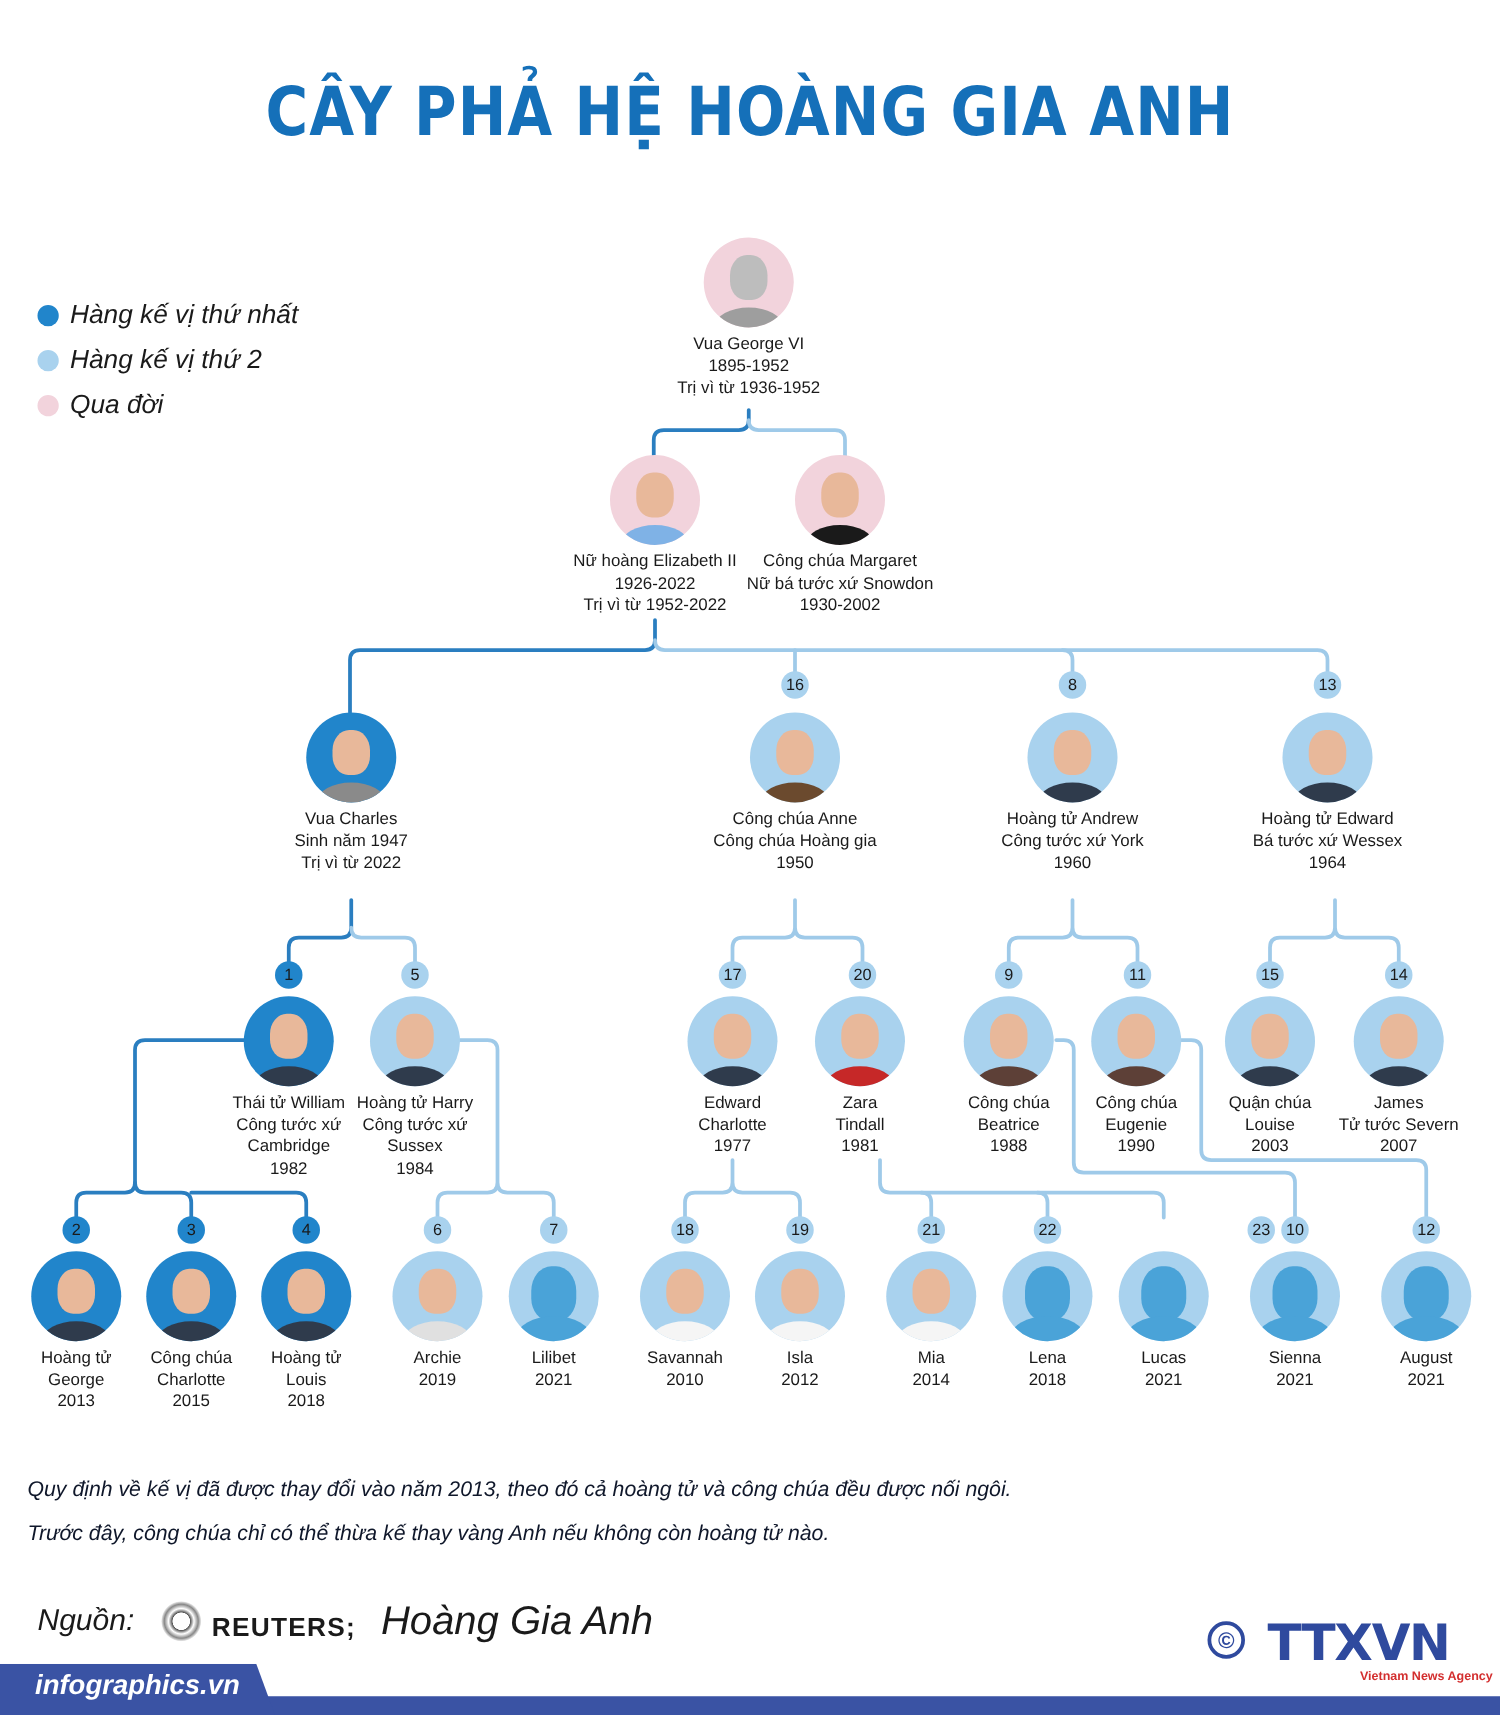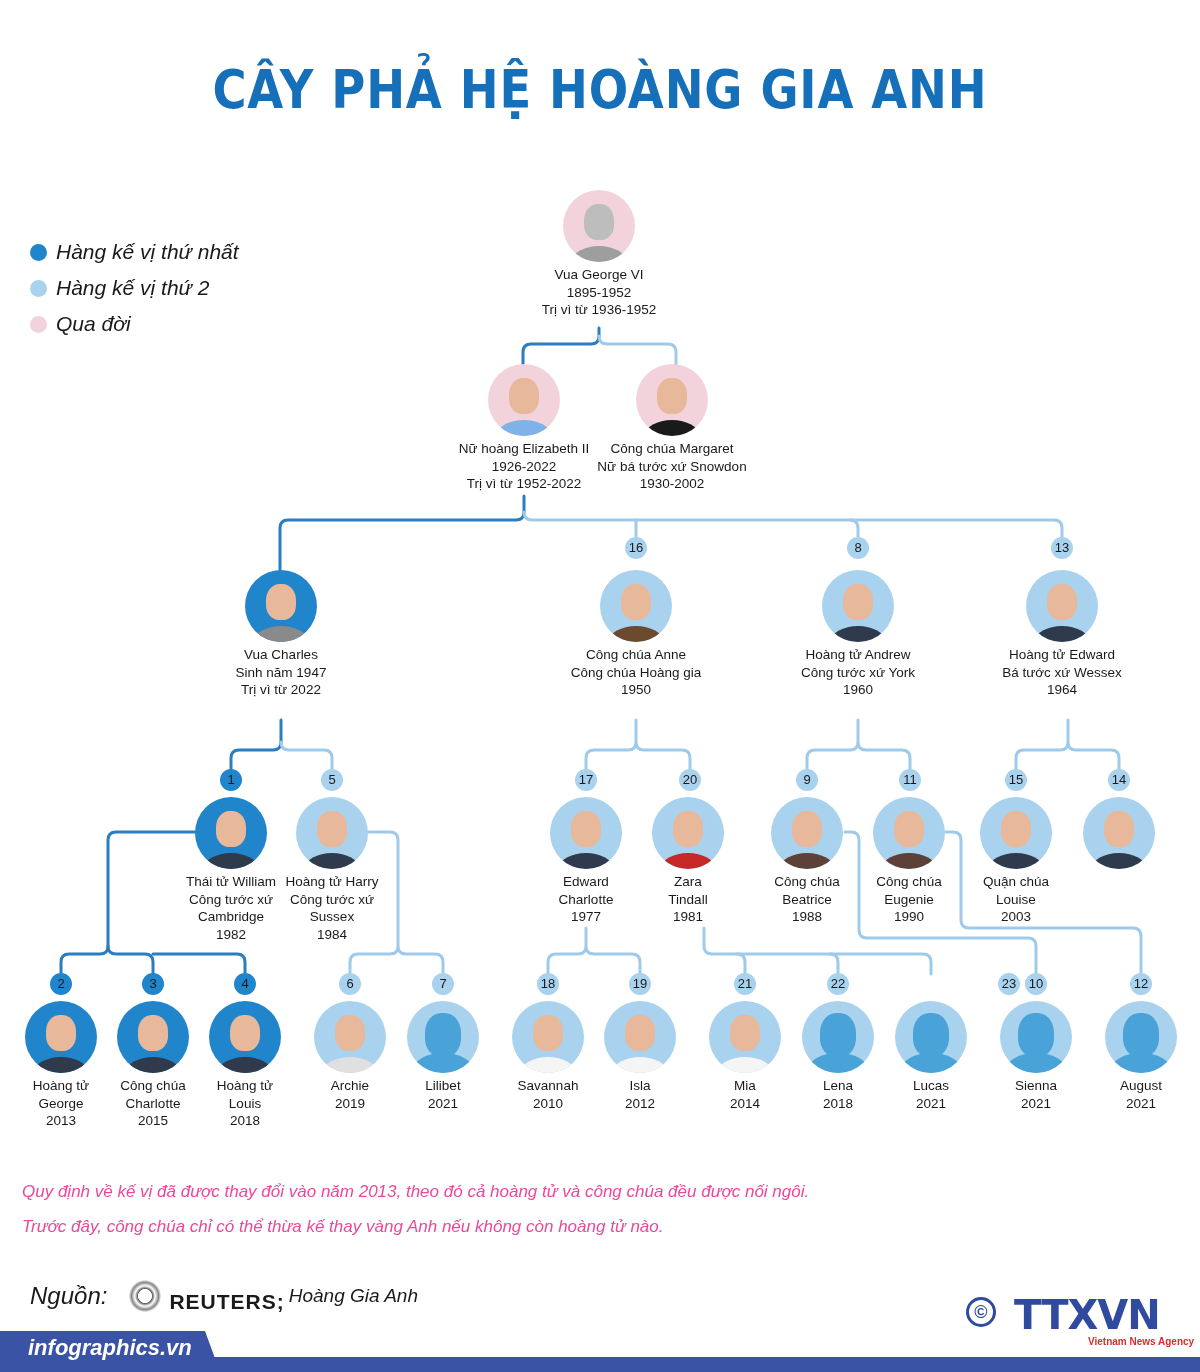--- a/index.html
+++ b/index.html
@@ -14,26 +14,26 @@
   .avatar { width: 72px; height: 72px; border-radius: 50%; margin: 0 auto; position: relative; overflow: hidden; }
   .avatar .head { position: absolute; left: 50%; top: 14px; width: 30px; height: 36px; margin-left: -15px; border-radius: 45% 45% 42% 42%; background: #e8b89a; }
   .avatar .body { position: absolute; left: 50%; bottom: -14px; width: 54px; height: 30px; margin-left: -27px; border-radius: 50% 50% 0 0; background: #2f3b4c; }
   .avatar.silhouette .head, .avatar.silhouette .body { background: #4aa3d8; }
   .avatar.silhouette .head { width: 36px; height: 44px; margin-left: -18px; top: 12px; }
   .avatar.silhouette .body { width: 60px; height: 34px; margin-left: -30px; }
   .label { font-size: 13.5px; line-height: 17.5px; margin-top: 4px; color: #1a1a1a; }
   .badge { position: absolute; width: 22px; height: 22px; margin-left: -11px; border-radius: 50%; font-size: 13px; line-height: 22px; text-align: center; color: #1a1a1a; }
   .badge.dark { background: #2185cb; }
   .badge.light { background: #a9d2ee; }
-  .note { position: absolute; left: 22px; font-style: italic; font-size: 17px; color: #ec4899; }
+  .note { position: absolute; left: 22px; font-style: italic; font-size: 17px; color: #0f172a; }
   .source { position: absolute; left: 30px; top: 1278px; display: flex; align-items: center; }
   .source-label { font-style: italic; font-size: 24px; margin-right: 22px; }
   .reuters-icon { width: 32px; height: 32px; border-radius: 50%; background: radial-gradient(circle, #fff 30%, #555 32%, #fff 45%, #888 60%, #fff 72%, #aaa 85%, transparent 90%); margin-right: 8px; }
   .reuters-text { font-weight: bold; font-size: 21px; letter-spacing: 1px; margin-top: 12px; }
-  .source-extra { font-style: italic; font-size: 19px; margin-left: 4px; }
+  .source-extra { font-style: italic; font-size: 32px; margin-left: 20px; }
   .footer-bar { position: absolute; left: 0; top: 1357px; width: 1200px; height: 15px; background: #3a53a4; }
   .footer-tab { position: absolute; left: 0; top: 1331px; width: 220px; height: 41px; background: #3a53a4; clip-path: polygon(0 0, 205px 0, 220px 41px, 0 41px); }
   .footer-text { position: absolute; left: 28px; top: 1335px; font-style: italic; font-weight: bold; font-size: 22px; color: #ffffff; }
   .copyright { position: absolute; left: 966px; top: 1297px; width: 30px; height: 30px; border: 3px solid #2f4a9e; border-radius: 50%; box-sizing: border-box; color: #2f4a9e; font-weight: bold; font-size: 18px; line-height: 24px; text-align: center; }
   .ttxvn { position: absolute; left: 1014px; top: 1292px; font-family: "DejaVu Sans", sans-serif; font-weight: bold; font-size: 40px; color: #2f4a9e; letter-spacing: -1px; }
   .ttxvn-sub { position: absolute; left: 1088px; top: 1336px; font-size: 10px; font-weight: bold; color: #d32f2f; }
 </style>
 </head>
 <body>
 
@@ -269,20 +269,25 @@
     <div>2003</div>
   </div>
 </div>
 
 <div class="badge light" style="left:1119px; top:769px;">14</div>
 <div class="node" style="left:1119px; top:797px;">
   <div class="avatar" style="background:#a9d2ee;">
       <div class="head"></div>
       <div class="body"></div>
     </div>
+  <div class="label">
+    <div>James</div>
+    <div>Tử tước Severn</div>
+    <div>2007</div>
+  </div>
 </div>
 
 <div class="badge dark" style="left:61px; top:973px;">2</div>
 <div class="node" style="left:61px; top:1001px;">
   <div class="avatar" style="background:#2185cb;">
       <div class="head"></div>
       <div class="body"></div>
     </div>
   <div class="label">
     <div>Hoàng tử</div>

